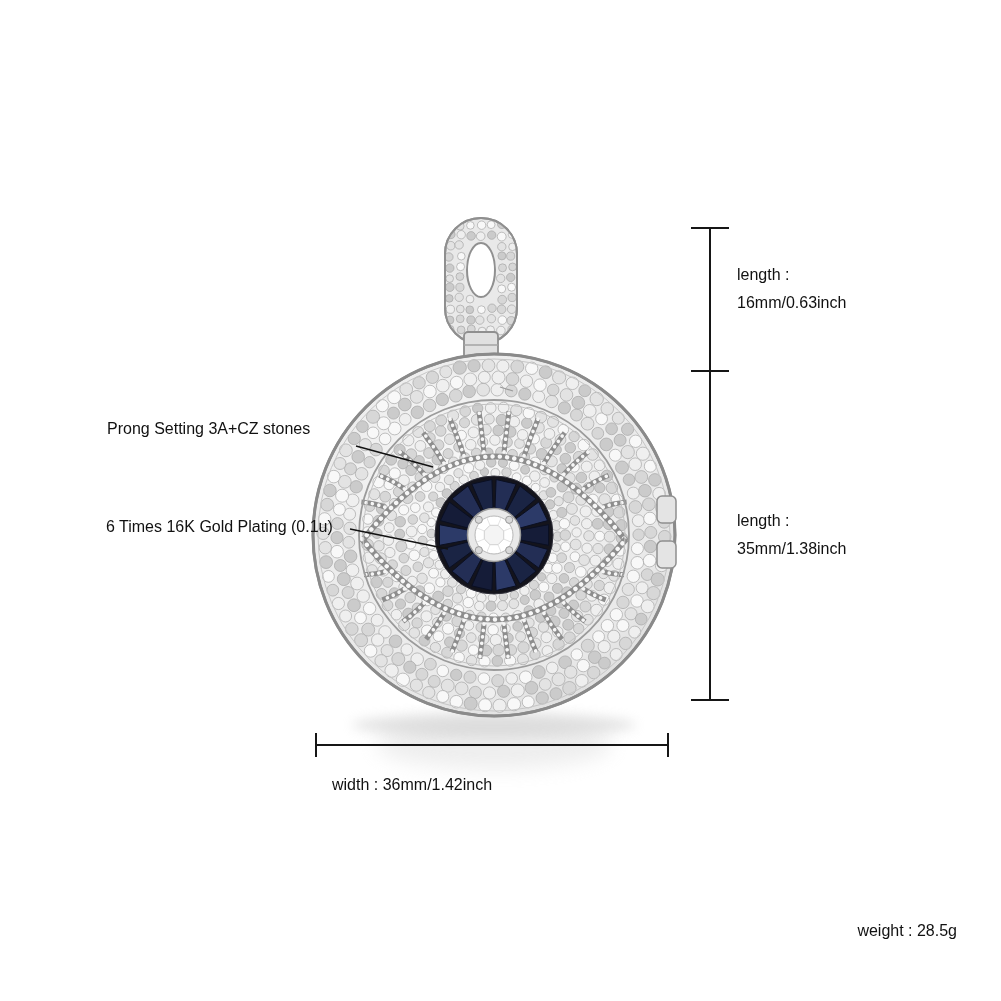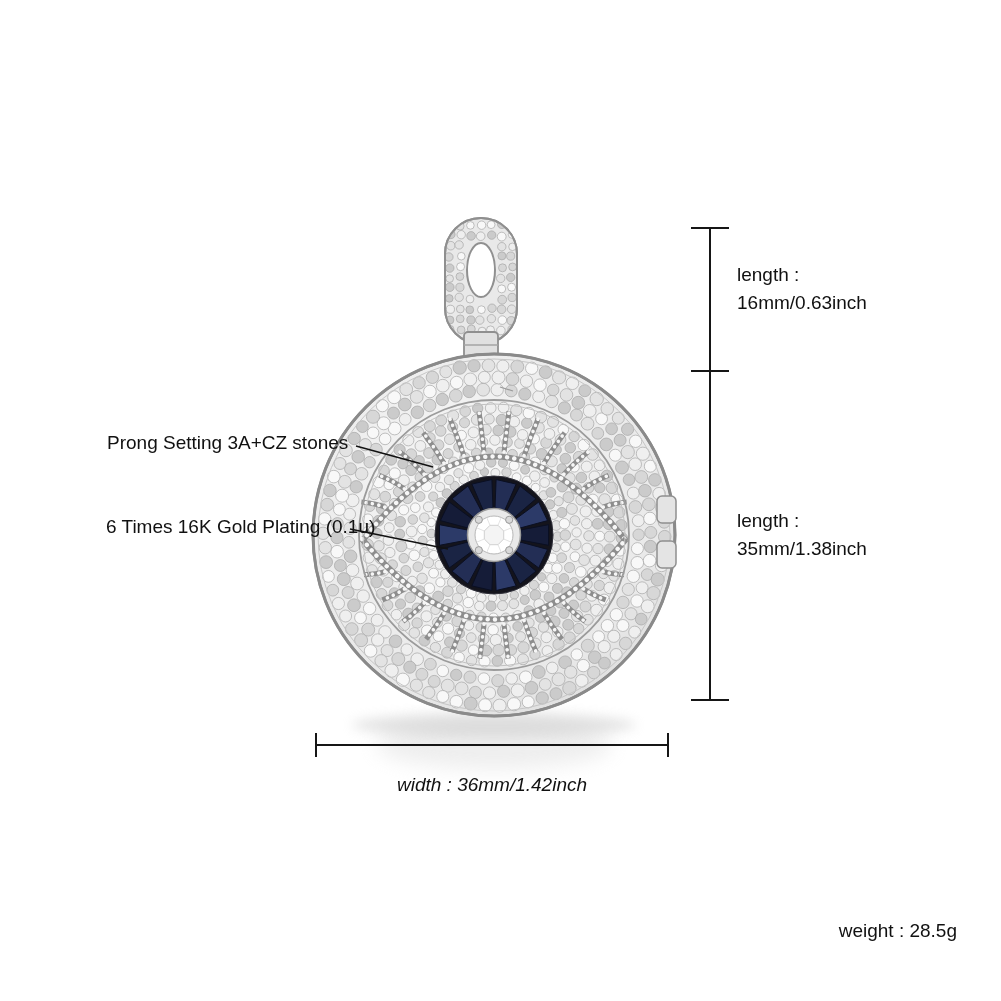--- a/index.html
+++ b/index.html
@@ -1,27 +1,27 @@
 <!DOCTYPE html>
 <html><head>
 <meta charset="utf-8">
 <style>
   html,body{margin:0;padding:0;}
   body{
     width:1001px;height:1001px;background:#ffffff;position:relative;overflow:hidden;
     font-family:"Liberation Sans",sans-serif;color:#111111;
   }
   #scene{position:absolute;left:0;top:0;}
-  .label{position:absolute;font-size:19px;line-height:28px;white-space:nowrap;color:#111111;}
+  .label{position:absolute;font-size:16px;line-height:28px;white-space:nowrap;color:#111111;}
   .dim-block div{line-height:28px;}
-  #callout1{left:107px;top:429px;text-align:right;}
+  #callout1{left:107px;top:415px;text-align:right;}
   #callout2{left:106px;top:513px;}
   #dimBail{left:737px;top:261px;}
   #dimPendant{left:737px;top:507px;}
-  #dimWidth{left:316px;top:771px;width:352px;text-align:center;font-style:italic;}
+  #dimWidth{left:332px;top:771px;width:352px;text-align:left;}
   #weightLabel{right:44px;top:917px;margin-left:28px;}
 </style>
 </head>
 <body>
 
 <svg id="scene" width="1001" height="1001" viewBox="0 0 1001 1001">
   <defs>
     <radialGradient id="discGrad" cx="42%" cy="38%" r="78%">
       <stop offset="0%" stop-color="#f8f8f8"></stop>
       <stop offset="70%" stop-color="#e9e9e9"></stop>

